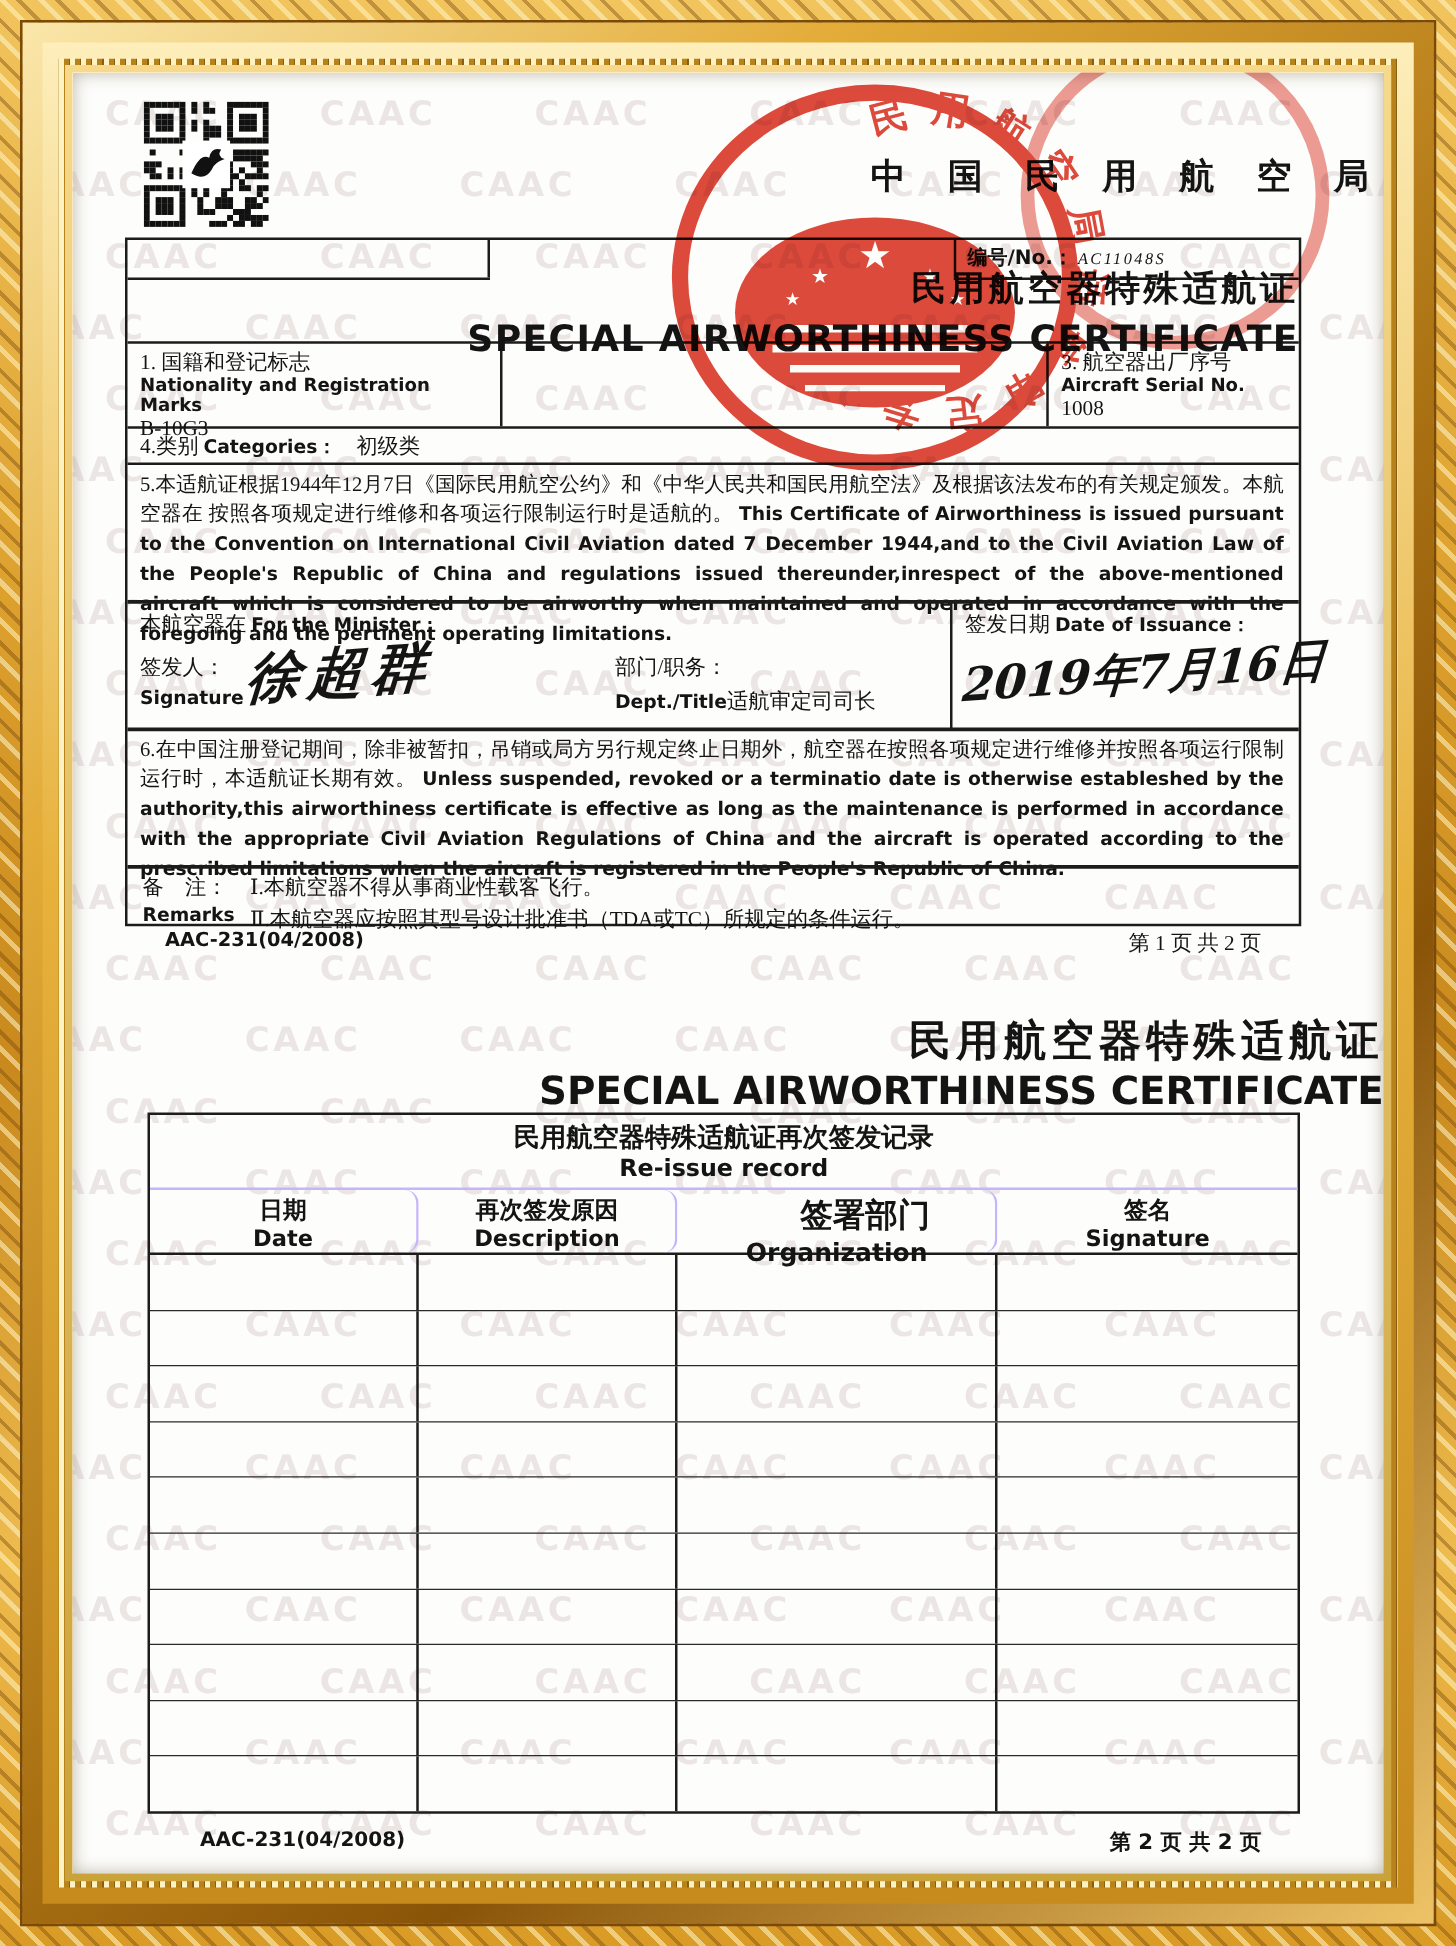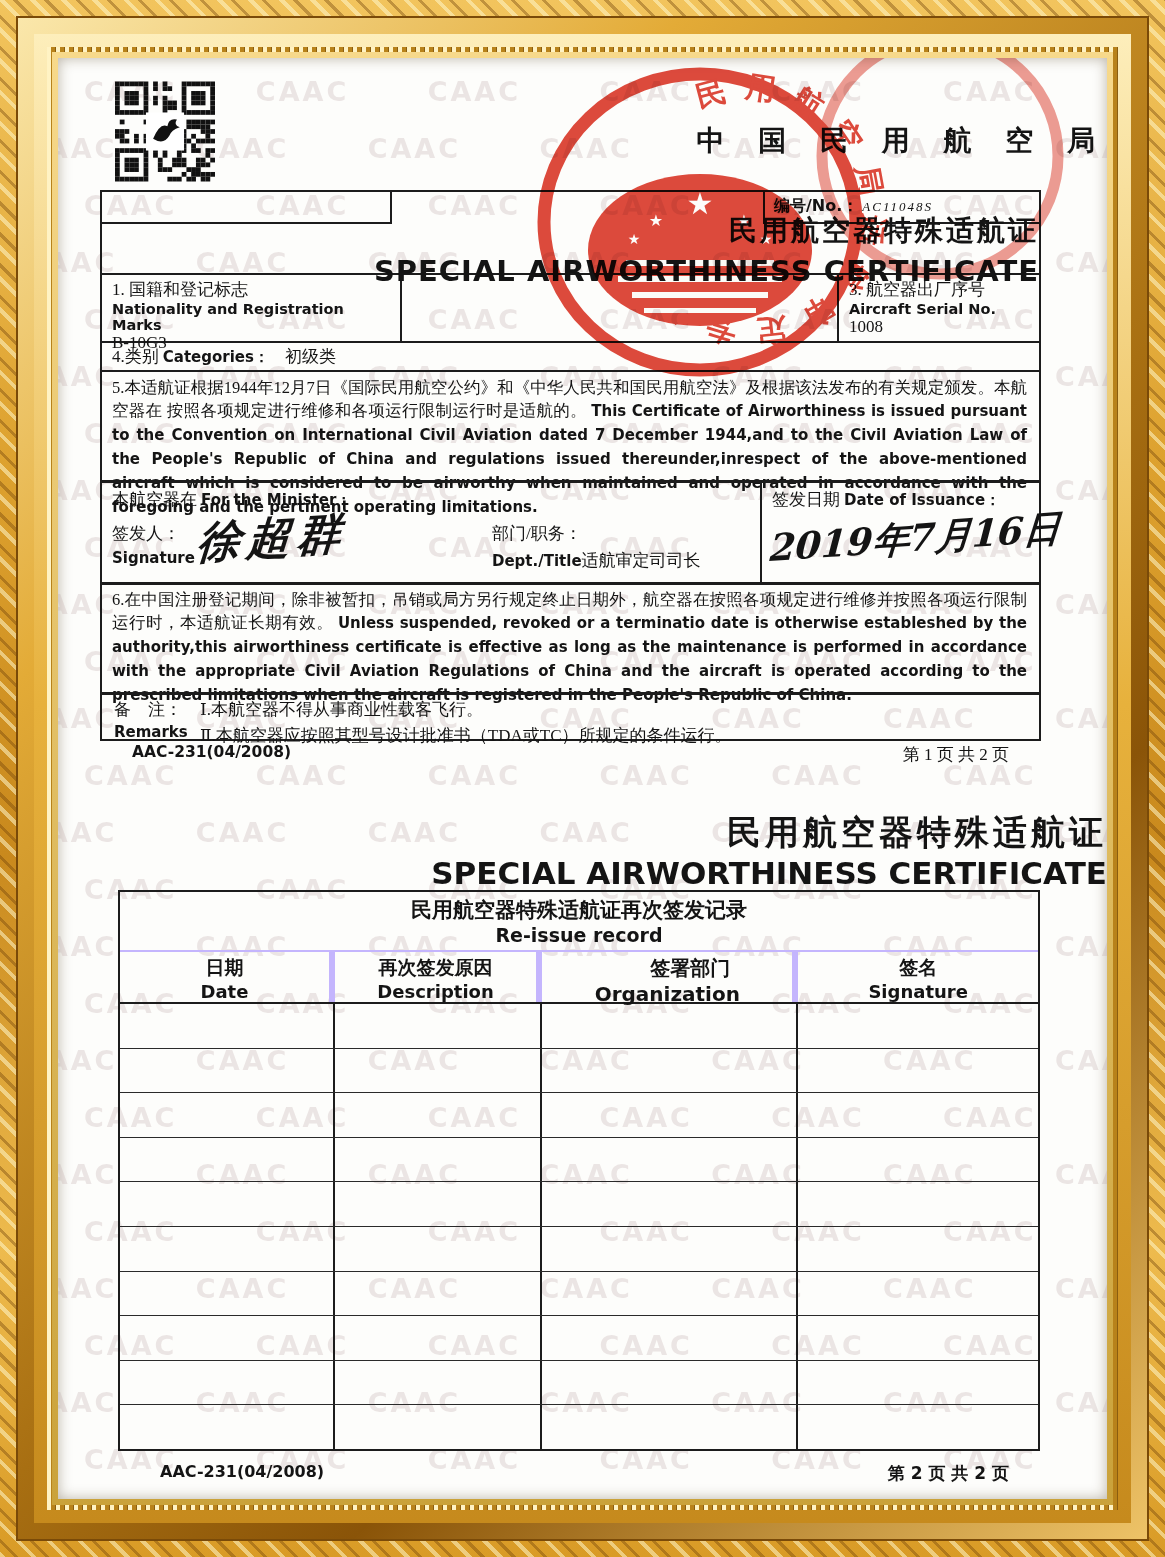--- a/index.html
+++ b/index.html
@@ -47,21 +47,21 @@
   .para .en{font-size:15px;}
 
   .hand{font-family:"DejaVu Serif",serif;font-style:italic;font-weight:bold;
     transform:rotate(-4deg) skewX(-8deg);transform-origin:left center;}
 
   
   .t2{position:absolute;left:60px;top:832px;width:918px;height:557px;border:2px solid #1c1c1c;}
   .t2-merged{position:absolute;left:0;right:0;top:0;height:58px;border-bottom:2px solid #c4b5fd;text-align:center;}
   .t2-cols{position:absolute;left:0;right:0;top:60px;height:50px;display:flex;border-bottom:2px solid #1c1c1c;}
   .t2-col{box-sizing:border-box;text-align:center;padding-top:3px;}
-  .t2-col:not(:last-child){border-right:6px solid #c4b5fd;}
+  .t2-col:not(:last-child){border-right:2px solid #c4b5fd;border-radius:11px;}
   .t2-body{position:absolute;left:0;right:0;top:112px;bottom:0;display:flex;flex-direction:column;}
   .t2-row{flex:1;display:flex;border-top:1.6px solid #2a2a2a;}
   .t2-cell{box-sizing:border-box;}
   .t2-cell:not(:last-child){border-right:2px solid #1c1c1c;}
   .w1{width:23.4%}.w2{width:22.6%}.w3{width:27.9%}.w4{width:26.1%}
 
   .seal{position:absolute;z-index:5;mix-blend-mode:multiply;opacity:.85;pointer-events:none;}
   .qr{position:absolute;left:57px;top:22px;z-index:2;}
   .footer-line{position:absolute;left:42px;width:937px;display:flex;justify-content:space-between;}
 </style>
@@ -434,21 +434,21 @@
         <div class="t2-cols" id="t2cols">
             <div class="t2-col w1">
               <div class="hei" style="font-size: 19px;">日期</div>
               <div class="en" style="font-size: 18px;">Date</div>
             </div>
             <div class="t2-col w2">
               <div class="hei" style="font-size: 19px;">再次签发原因</div>
               <div class="en" style="font-size: 18px;">Description</div>
             </div>
             <div class="t2-col w3">
-              <div class="hei" style="font-size: 20px; padding-left: 46px;">签署部门</div>
+              <div class="hei" style="font-size: 26px; padding-left: 46px;">签署部门</div>
               <div class="en" style="font-size: 20px;">Organization</div>
             </div>
             <div class="t2-col w4">
               <div class="hei" style="font-size: 19px;">签名</div>
               <div class="en" style="font-size: 18px;">Signature</div>
             </div>
           </div>
         <div class="t2-body" id="t2body">
             <div class="t2-row" style="border-top: none;">
               <div class="t2-cell w1"></div>

